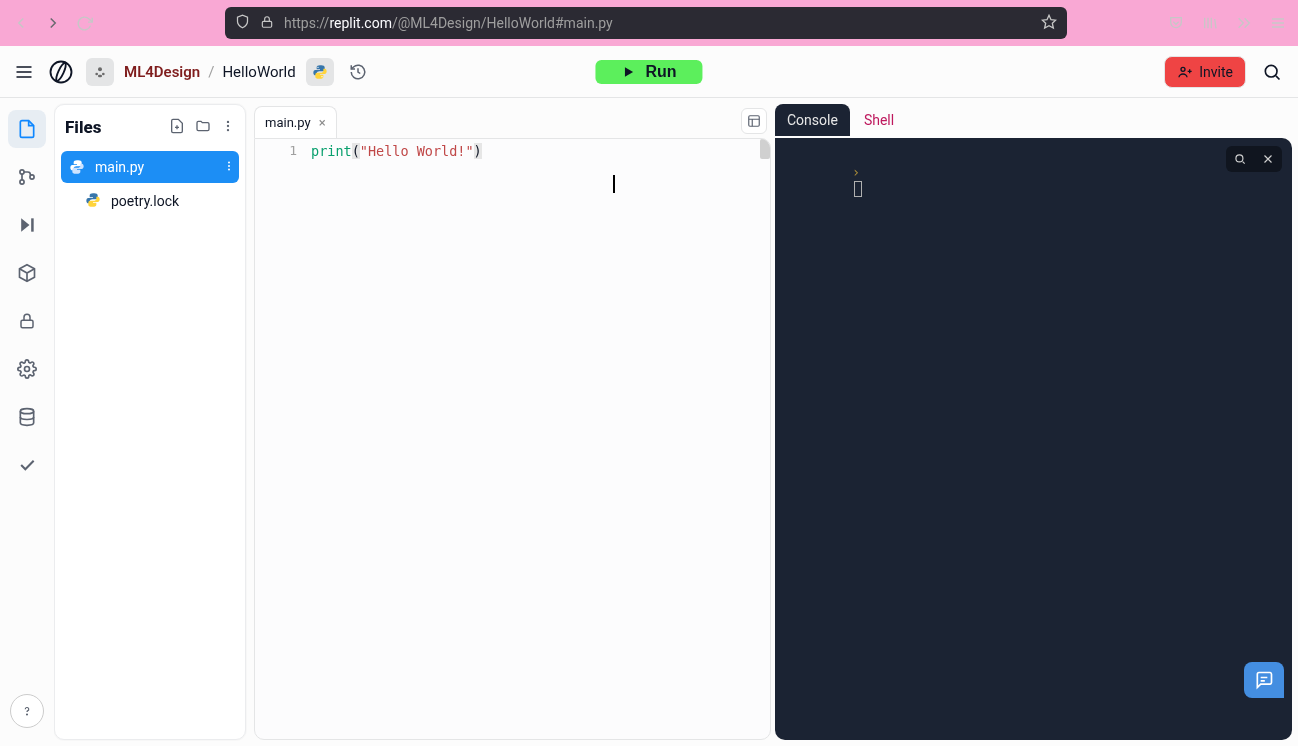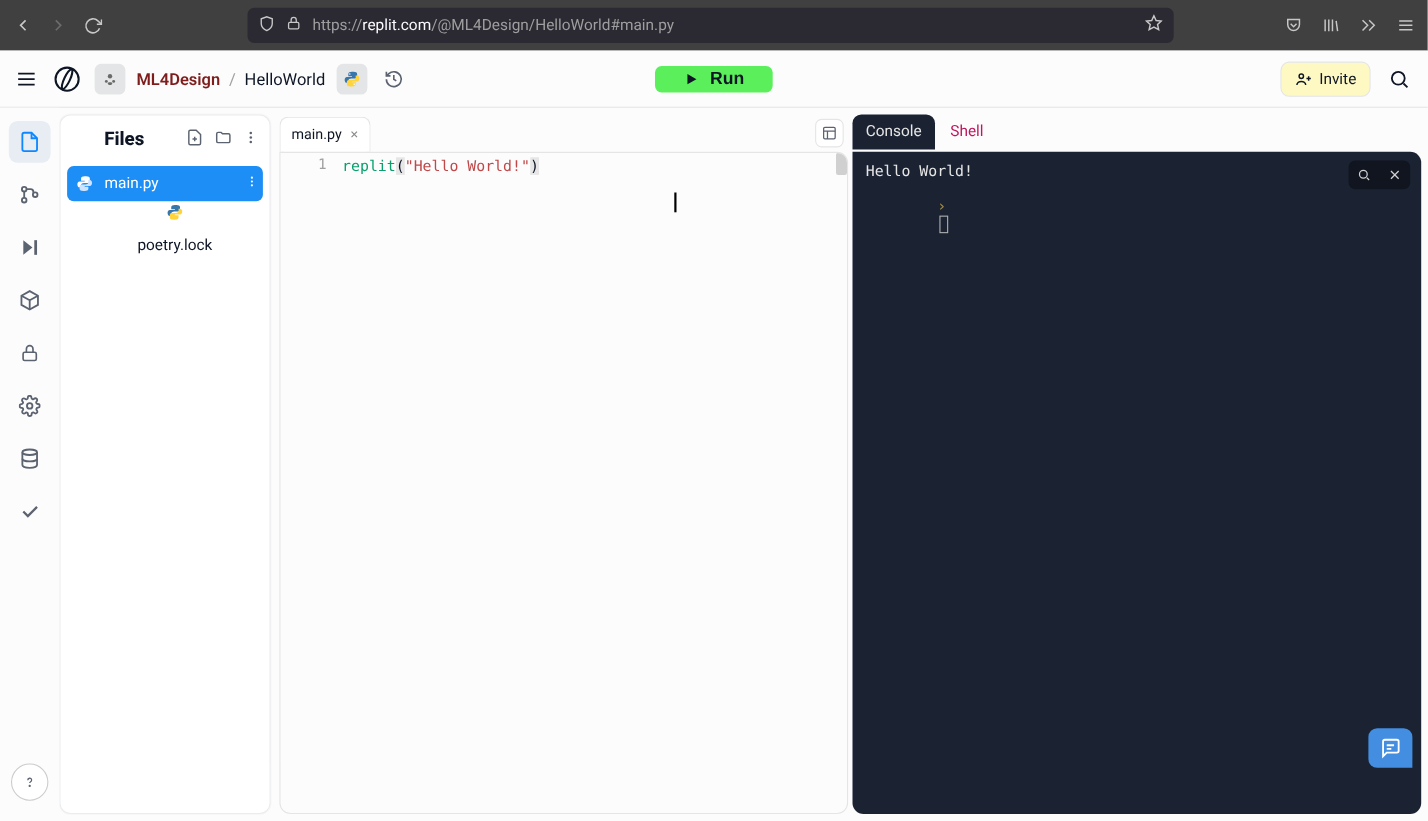--- a/index.html
+++ b/index.html
@@ -1,19 +1,19 @@
 <!DOCTYPE html>
 <html><head>
   <meta charset="utf-8">
   <style>
     * { margin: 0; padding: 0; box-sizing: border-box; }
     body { font-family: -apple-system, BlinkMacSystemFont, "Segoe UI", Roboto, sans-serif; font-size: 14px; color: #0e1525; background: #fcfcfc; width: 1298px; height: 746px; overflow: hidden; }
 
     
-    .browser-chrome { height: 46px; background: #404040; display: flex; align-items: center; padding: 0 12px; gap: 12px; }
+    .browser-chrome { height: 46px; background: #f9a8d4; display: flex; align-items: center; padding: 0 12px; gap: 12px; }
     .nav-buttons { display: flex; gap: 14px; align-items: center; }
     .nav-btn svg { display: block; }
     .url-bar { flex: 0 0 auto; margin-left: 120px; width: 842px; height: 32px; background: #2b2a33; border-radius: 6px; display: flex; align-items: center; padding: 0 10px; gap: 10px; color: #c7c7c7; }
     .url-bar .url-text { flex: 1; font-size: 14px; white-space: nowrap; overflow: hidden; }
     .url-bar .url-text .dim { color: #9e9e9e; }
     .url-bar .url-text .bold { color: #fbfbfe; }
     .browser-right { margin-left: auto; display: flex; gap: 18px; align-items: center; color: #c7c7c7; }
     .browser-right svg { display: block; }
 
     
@@ -23,42 +23,42 @@
     .profile-badge { width: 28px; height: 28px; background: #e4e5e6; border-radius: 6px; display: flex; align-items: center; justify-content: center; }
     .breadcrumb { display: flex; align-items: center; gap: 8px; font-size: 15px; }
     .breadcrumb .owner { color: #7f1d1d; font-weight: 600; }
     .breadcrumb .sep { color: #a0a0a0; }
     .breadcrumb .proj { color: #0e1525; }
     .lang-badge { width: 28px; height: 28px; background: #e4e5e6; border-radius: 6px; display: flex; align-items: center; justify-content: center; }
     .history-btn { width: 28px; height: 28px; display: flex; align-items: center; justify-content: center; cursor: pointer; }
     .run-btn { margin-left: auto; position: absolute; left: 600px; top: 52px; height: 24px; padding: 0 26px; background: #5cef5c; border-radius: 6px; display: flex; align-items: center; gap: 10px; font-weight: 700; font-size: 16px; cursor: pointer; border: none; color: #0e1525; }
     .header-center { position: absolute; left: 50%; transform: translateX(-50%); }
     .header-right { margin-left: auto; display: flex; align-items: center; gap: 12px; }
-    .invite-btn { height: 32px; padding: 0 12px; background: #fef9c3; border: 1px solid #e4e5e6; border-radius: 8px; display: flex; align-items: center; gap: 6px; cursor: pointer; font-size: 14px; }
+    .invite-btn { height: 32px; padding: 0 12px; background: #ef4444; border: 1px solid #e4e5e6; border-radius: 8px; display: flex; align-items: center; gap: 6px; cursor: pointer; font-size: 14px; }
     .search-btn { width: 28px; height: 28px; display: flex; align-items: center; justify-content: center; cursor: pointer; }
 
     
     .main { display: flex; height: calc(746px - 46px - 52px); }
 
     
     .vsidebar { width: 54px; background: #fcfcfc; display: flex; flex-direction: column; align-items: center; padding-top: 12px; gap: 10px; position: relative; }
     .vsb-item { width: 38px; height: 38px; display: flex; align-items: center; justify-content: center; border-radius: 8px; cursor: pointer; color: #5c6370; }
     .vsb-item.active { background: #e7edf3; color: #0f87ff; }
     .help-btn { position: absolute; bottom: 18px; left: 10px; width: 34px; height: 34px; border-radius: 50%; border: 1px solid #ccc; display: flex; align-items: center; justify-content: center; cursor: pointer; background: #fff; }
 
     
     .files-panel { width: 192px; background: #fff; border-radius: 10px; margin: 6px 4px 6px 0; border: 1px solid #ebecee; display: flex; flex-direction: column; box-shadow: 0 0 0 1px rgba(0,0,0,0.02); }
-    .files-header { display: flex; align-items: center; padding: 12px 10px; gap: 8px; text-align: center; }
+    .files-header { display: flex; align-items: center; padding: 12px 10px; gap: 8px; }
     .files-title { font-weight: 800; font-size: 17px; flex: 1; }
     .files-header-icons { display: flex; gap: 10px; align-items: center; color: #5c6370; }
     .file-item { margin: 2px 6px; height: 32px; border-radius: 6px; display: flex; align-items: center; padding: 0 8px; gap: 10px; cursor: pointer; position: relative; }
     .file-item.active { background: #1c8ef5; color: #fff; }
     .file-item .file-menu { position: absolute; right: 4px; color: #fff; }
     .packager-header { padding: 14px 12px 8px 14px; font-weight: 700; font-size: 15px; }
-    .pkg-item { height: 32px; display: flex; align-items: center; padding: 0 12px 0 30px; gap: 10px; cursor: pointer; color: #0e1525; flex-direction: column; }
+    .pkg-item { height: 32px; display: flex; align-items: center; padding: 0 12px 0 30px; gap: 10px; cursor: pointer; color: #0e1525; }
     .pkg-item .py-icon { color: #3572A5; }
 
     
     .editor-panel { flex: 1; display: flex; flex-direction: column; margin: 6px 4px; }
     .editor-tabs { height: 34px; display: flex; align-items: flex-end; position: relative; }
     .ed-tab { height: 32px; background: #fff; border: 1px solid #e4e5e6; border-bottom: none; border-radius: 8px 8px 0 0; padding: 0 10px; display: flex; align-items: center; gap: 8px; font-size: 13px; }
     .ed-tab .close-x { color: #8a8a8a; cursor: pointer; }
     .layout-btn { position: absolute; right: 4px; top: 4px; width: 26px; height: 26px; background: #fff; border: 1px solid #e4e5e6; border-radius: 6px; display: flex; align-items: center; justify-content: center; cursor: pointer; }
     .editor-body { flex: 1; background: #fcfcfd; border: 1px solid #e4e5e6; border-radius: 0 10px 10px 10px; display: flex; position: relative; overflow: hidden; }
     .gutter { width: 56px; text-align: right; padding: 4px 14px 0 0; color: #a0a0a0; font-family: "Menlo", "Consolas", monospace; font-size: 13px; }
@@ -343,21 +343,21 @@
             <rect x="3" y="3" width="18" height="18" rx="2"></rect>
             <path d="M3 9h18M9 9v12"></path>
           </svg>
       </div>
     </div>
     <div class="editor-body">
       <div class="gutter">
         <div>1</div>
       </div>
       <div class="code">
-        <span class="fn">replit</span><span class="paren">(</span><span class="str">"Hello World!"</span><span class="paren">)</span>
+        <span class="fn">print</span><span class="paren">(</span><span class="str">"Hello World!"</span><span class="paren">)</span>
         <div class="text-cursor"></div>
       </div>
       <div class="scrollbar-stub"></div>
     </div>
   </div>
 
   <div class="console-panel">
     <div class="console-tabs">
       <div class="con-tab active">
         <span>Console</span>
@@ -373,21 +373,20 @@
               <circle cx="11" cy="11" r="6"></circle>
               <path d="M20 20l-3.5-3.5"></path>
             </svg>
         </div>
         <div class="ca-btn">
           <svg width="14" height="14" viewBox="0 0 24 24" fill="none" stroke="currentColor" stroke-width="2">
               <path d="M6 6l12 12M18 6L6 18"></path>
             </svg>
         </div>
       </div>
-      <div class="console-line">Hello World!</div>
       <div class="console-line">
         <span class="console-prompt">›</span>
         <span class="console-cursor"></span>
       </div>
     </div>
   </div>
 
 </div>
 
 <div class="chat-fab">

